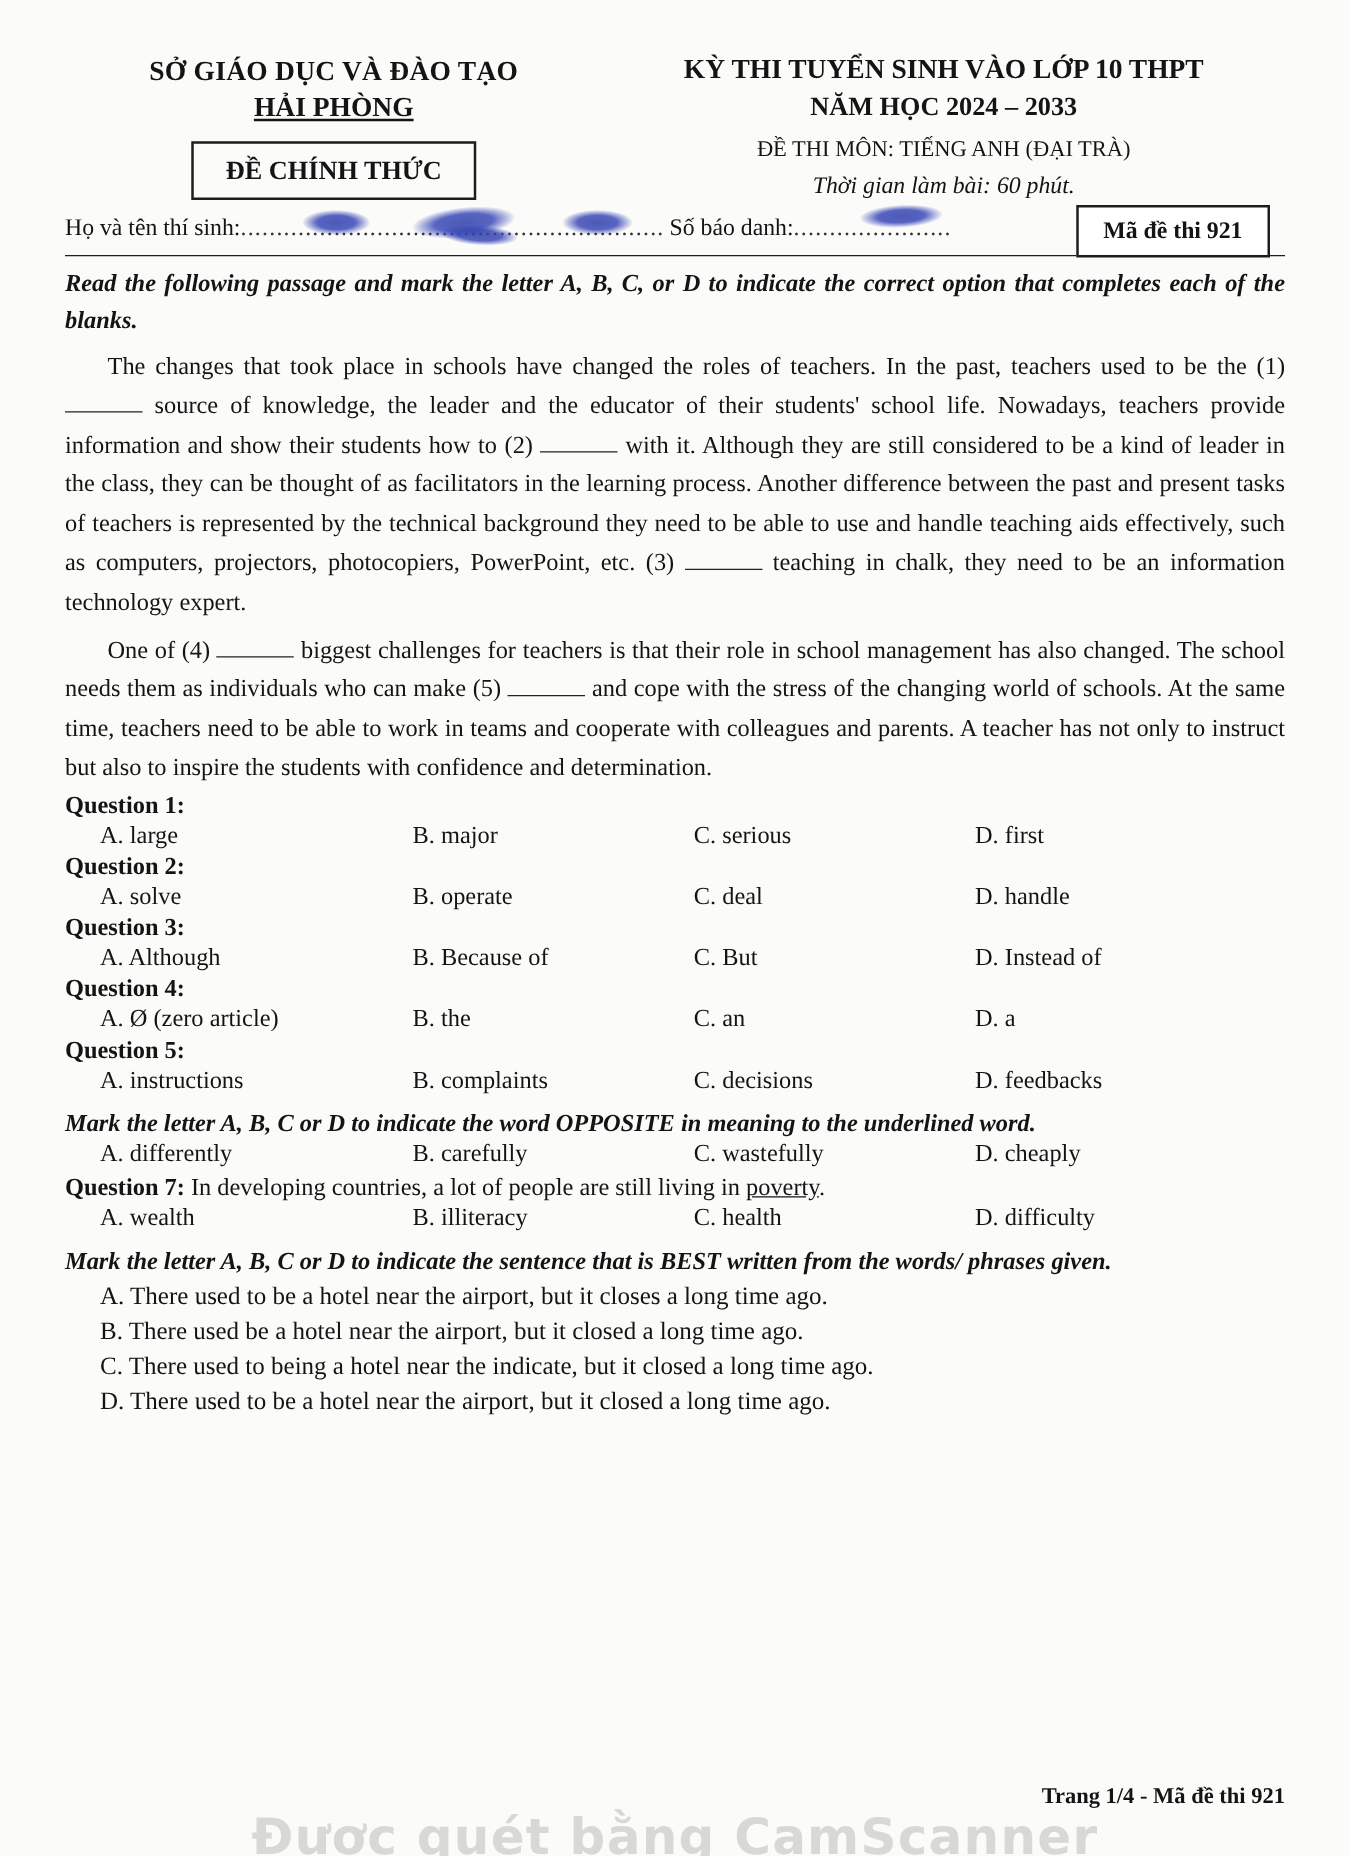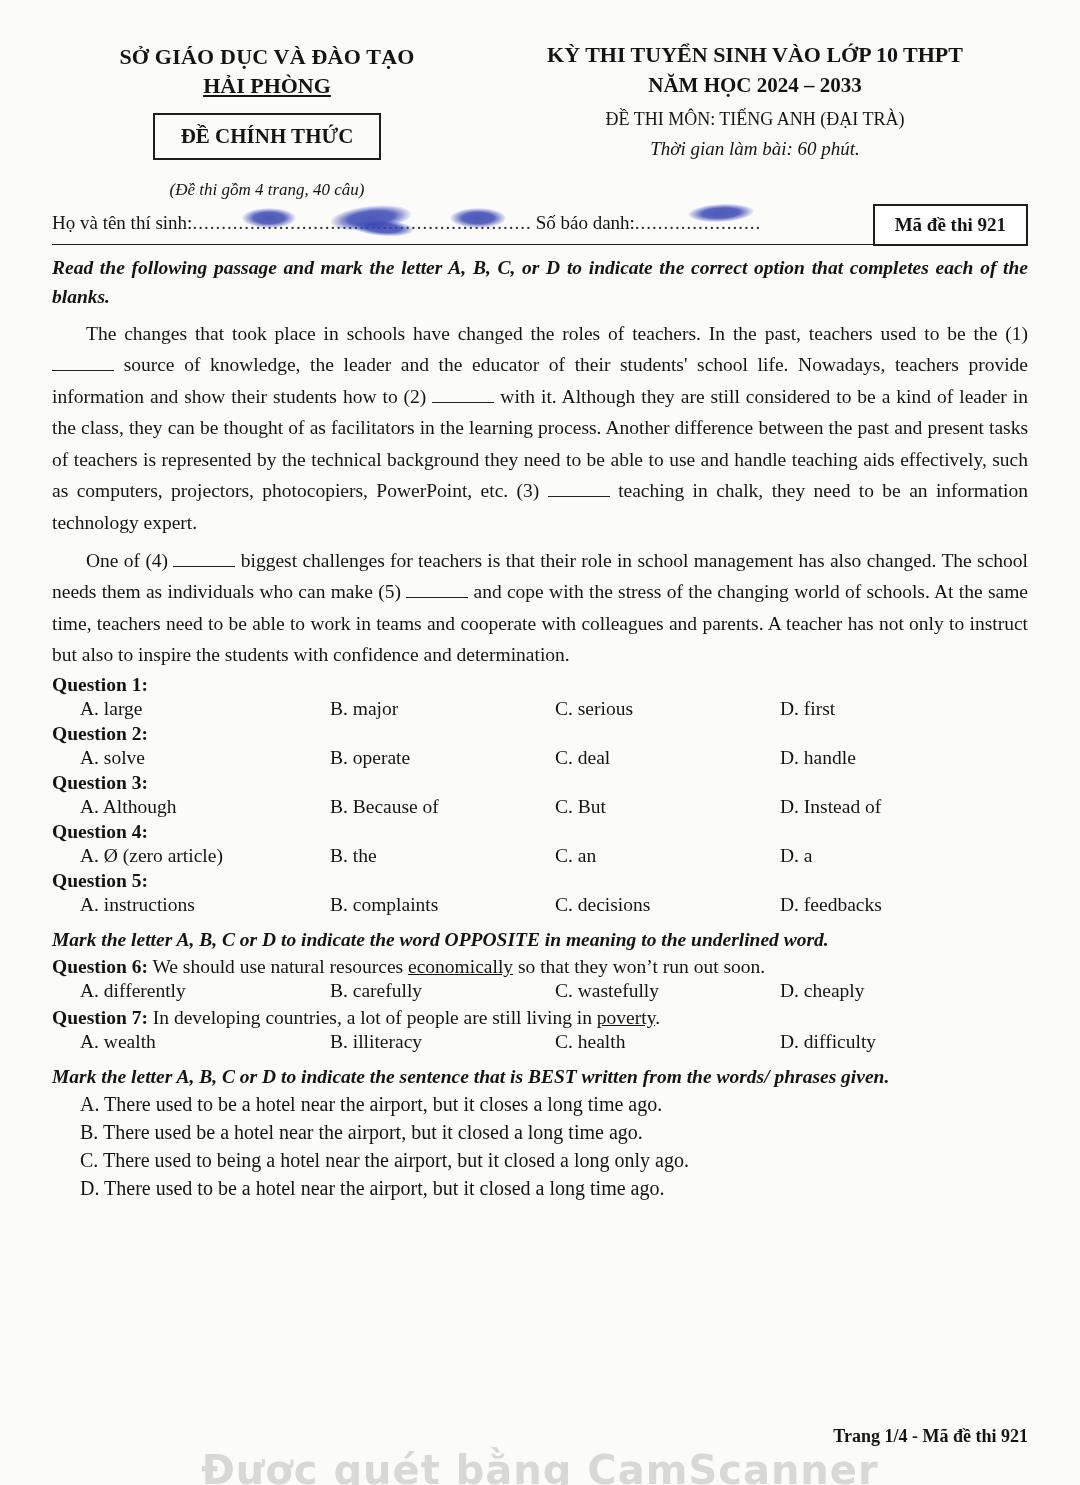--- a/index.html
+++ b/index.html
@@ -97,21 +97,21 @@
     flex: 0 0 auto;
     letter-spacing: 1px;
     color: #333;
   }
   .cand-sbd {
     white-space: nowrap;
     margin-left: 4px;
   }
   .code-box {
     position: absolute;
-    right: 0;
+    right: 12px;
     top: -8px;
     border: 2px solid #1d1d1d;
     padding: 8px 20px;
     font-weight: bold;
     font-size: 19px;
     background: #fff;
   }
   .scribble {
     position: absolute;
     border-radius: 50%;
@@ -199,21 +199,20 @@
 </head>
 <body>
 
 <div class="page">
 
   <div class="header">
     <div class="header-left">
       <div class="org-line1">SỞ GIÁO DỤC VÀ ĐÀO TẠO</div>
       <div class="org-line2">HẢI PHÒNG</div>
       <div class="official-box">ĐỀ CHÍNH THỨC</div>
-      <div class="pages-note">(Đề thi gồm 4 trang, 40 câu)</div>
     </div>
     <div class="header-right">
       <div class="exam-title">KỲ THI TUYỂN SINH VÀO LỚP 10 THPT</div>
       <div class="exam-year">NĂM HỌC 2024 – 2033</div>
       <div class="subject-line">ĐỀ THI MÔN: TIẾNG ANH (ĐẠI TRÀ)</div>
       <div class="time-line">Thời gian làm bài: 60 phút.</div>
     </div>
   </div>
 
   <div class="cand-row">
@@ -277,23 +276,20 @@
   <div class="qlabel">Question 5:</div>
   <div class="options">
     <span class="opt">A. instructions</span>
     <span class="opt">B. complaints</span>
     <span class="opt">C. decisions</span>
     <span class="opt">D. feedbacks</span>
   </div>
 
   <div class="section-head">Mark the letter A, B, C or D to indicate the word OPPOSITE in meaning to the underlined word.</div>
 
-  <div class="qtext">
-    <b>Question 6:</b><span> We should use natural resources </span><span class="u">economically</span><span> so that they won’t run out soon.</span>
-  </div>
   <div class="options">
     <span class="opt">A. differently</span>
     <span class="opt">B. carefully</span>
     <span class="opt">C. wastefully</span>
     <span class="opt">D. cheaply</span>
   </div>
 
   <div class="qtext">
     <b>Question 7:</b><span> In developing countries, a lot of people are still living in </span><span class="u">poverty</span><span>.</span>
   </div>
@@ -301,18 +297,18 @@
     <span class="opt">A. wealth</span>
     <span class="opt">B. illiteracy</span>
     <span class="opt">C. health</span>
     <span class="opt">D. difficulty</span>
   </div>
 
   <div class="section-head">Mark the letter A, B, C or D to indicate the sentence that is BEST written from the words/ phrases given.</div>
 
   <div class="sent-opt">A. There used to be a hotel near the airport, but it closes a long time ago.</div>
   <div class="sent-opt">B. There used be a hotel near the airport, but it closed a long time ago.</div>
-  <div class="sent-opt">C. There used to being a hotel near the airport, but it closed a long only ago.</div>
+  <div class="sent-opt">C. There used to being a hotel near the indicate, but it closed a long time ago.</div>
   <div class="sent-opt">D. There used to be a hotel near the airport, but it closed a long time ago.</div>
 
   <div class="footer">Trang 1/4 - Mã đề thi 921</div>
   <div class="watermark">Được quét bằng CamScanner</div>
 </div>
 
 </body></html>

